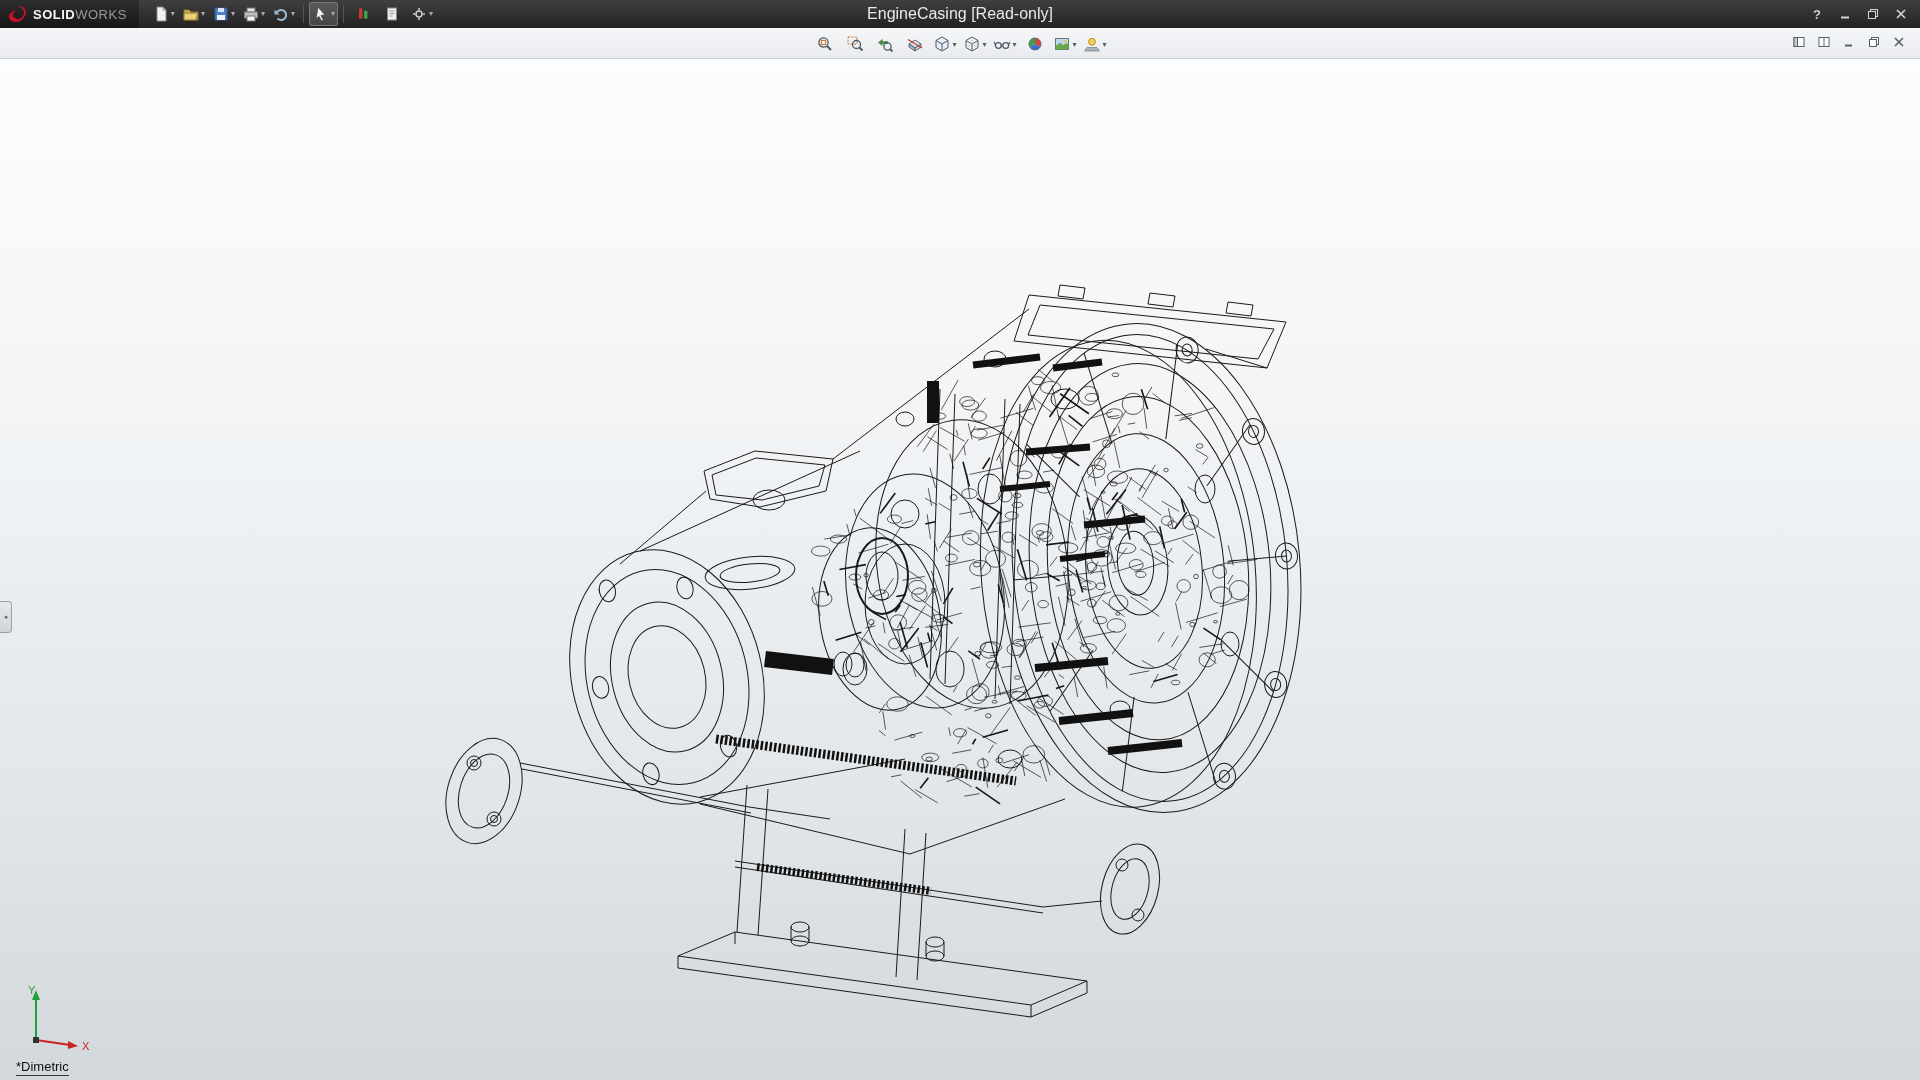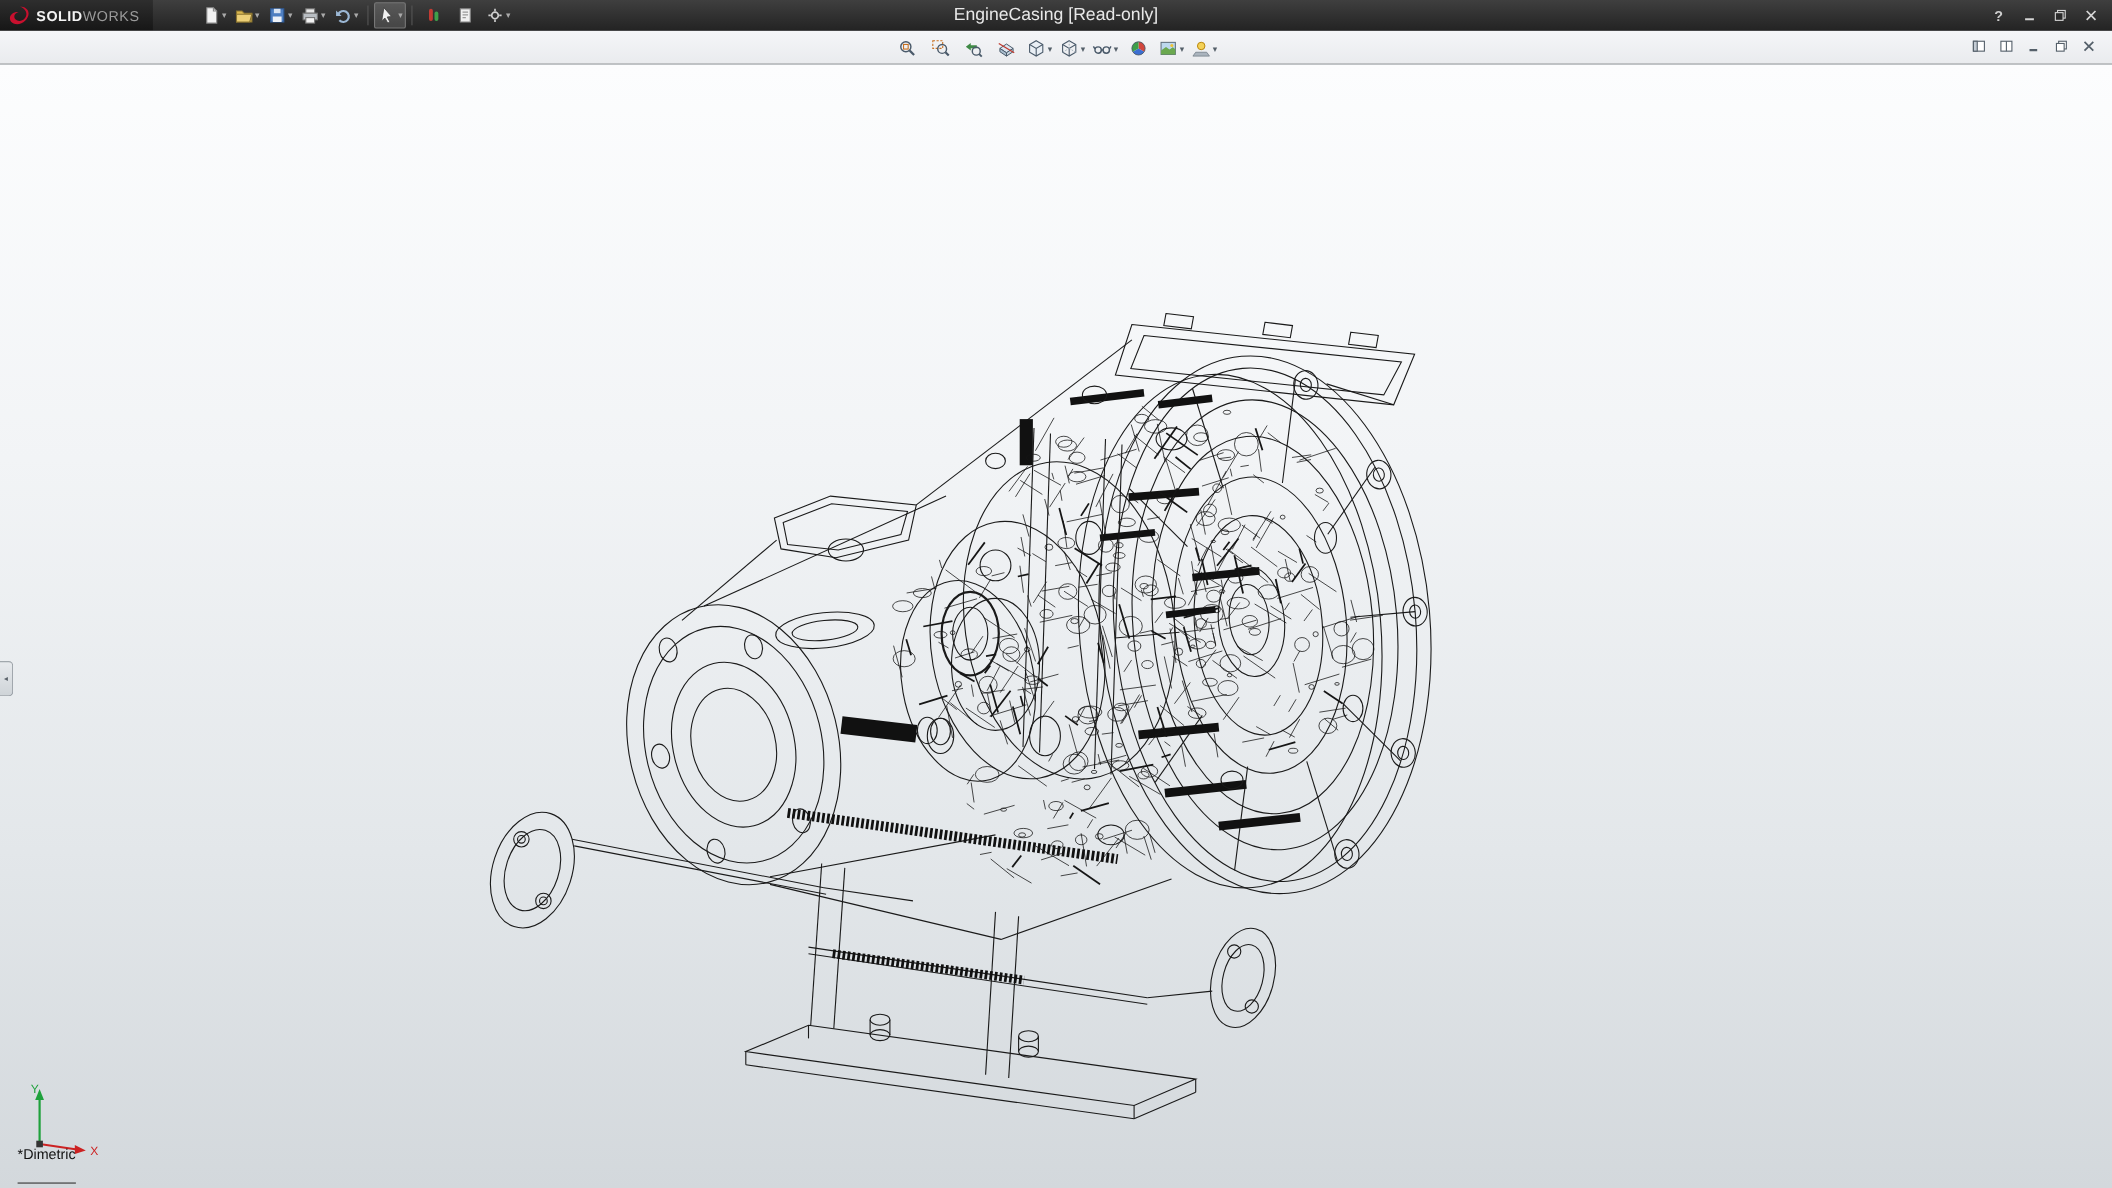--- a/index.html
+++ b/index.html
@@ -1,21 +1,21 @@
 <!DOCTYPE html>
 <html><head>
 <meta charset="utf-8">
 <style>
   html,body{margin:0;padding:0;width:1920px;height:1080px;overflow:hidden;
     font-family:"Liberation Sans",sans-serif;background:#000;}
   .app{position:absolute;inset:0;width:1920px;height:1080px;}
 
   
   .titlebar{position:absolute;top:0;left:0;width:1920px;height:28px;
-    background:linear-gradient(#3f3f3f,#232323);display:flex;align-items:center;color:#ddd;gap:31px;}
+    background:linear-gradient(#3f3f3f,#232323);display:flex;align-items:center;color:#ddd;}
   .logo{display:flex;align-items:center;gap:5px;padding:0 12px 0 8px;height:28px;
     background:linear-gradient(#2e2e2e,#161616);}
   .logo .brand{font-size:13px;letter-spacing:.5px;}
   .brand-bold{color:#f4f4f4;font-weight:bold;}
   .brand-light{color:#9a9a9a;font-weight:normal;}
   .tb-group{display:flex;align-items:center;margin-left:10px;gap:1px;}
   .tb-btn{display:flex;align-items:center;justify-content:center;height:22px;min-width:22px;
     padding:0 2px;border:1px solid transparent;border-radius:2px;cursor:default;}
   .tb-btn.pressed{border-color:#777;background:rgba(255,255,255,.15);}
   .dd-arrow{font-size:8px;color:#a9a9a9;margin-left:1px;line-height:1;}
@@ -34,21 +34,21 @@
     padding:0 1px;border:1px solid transparent;border-radius:2px;}
   .hud-dd{font-size:8px;color:#55606a;margin-left:1px;}
   .doc-win-controls{position:absolute;right:10px;top:4px;display:flex;align-items:center;gap:3px;}
   .dwc-btn{display:flex;align-items:center;justify-content:center;width:20px;height:18px;border:1px solid transparent;border-radius:2px;}
 
   
   .viewport{position:absolute;top:59px;left:0;width:1920px;height:1021px;
     background:linear-gradient(180deg,#fcfdfe 0%,#f2f4f6 35%,#e3e7ea 70%,#d3d8dc 100%);}
   .viewport svg.model{position:absolute;top:0;left:0;}
   .orientation-label{position:absolute;left:16px;bottom:4px;font-size:13px;color:#111;
-    border-bottom:1px solid #333;padding-bottom:18px;}
+    border-bottom:1px solid #333;padding-bottom:1px;}
   .triad{position:absolute;left:18px;bottom:26px;}
   .fm-tab{position:absolute;left:0;top:542px;width:11px;height:30px;
     background:linear-gradient(#e7eaed,#cfd4d8);border:1px solid #9aa0a6;border-left:none;
     border-radius:0 4px 4px 0;display:flex;align-items:center;justify-content:center;
     font-size:7px;color:#5a626a;}
 </style>
 </head>
 <body>
 
 <div class="app">

